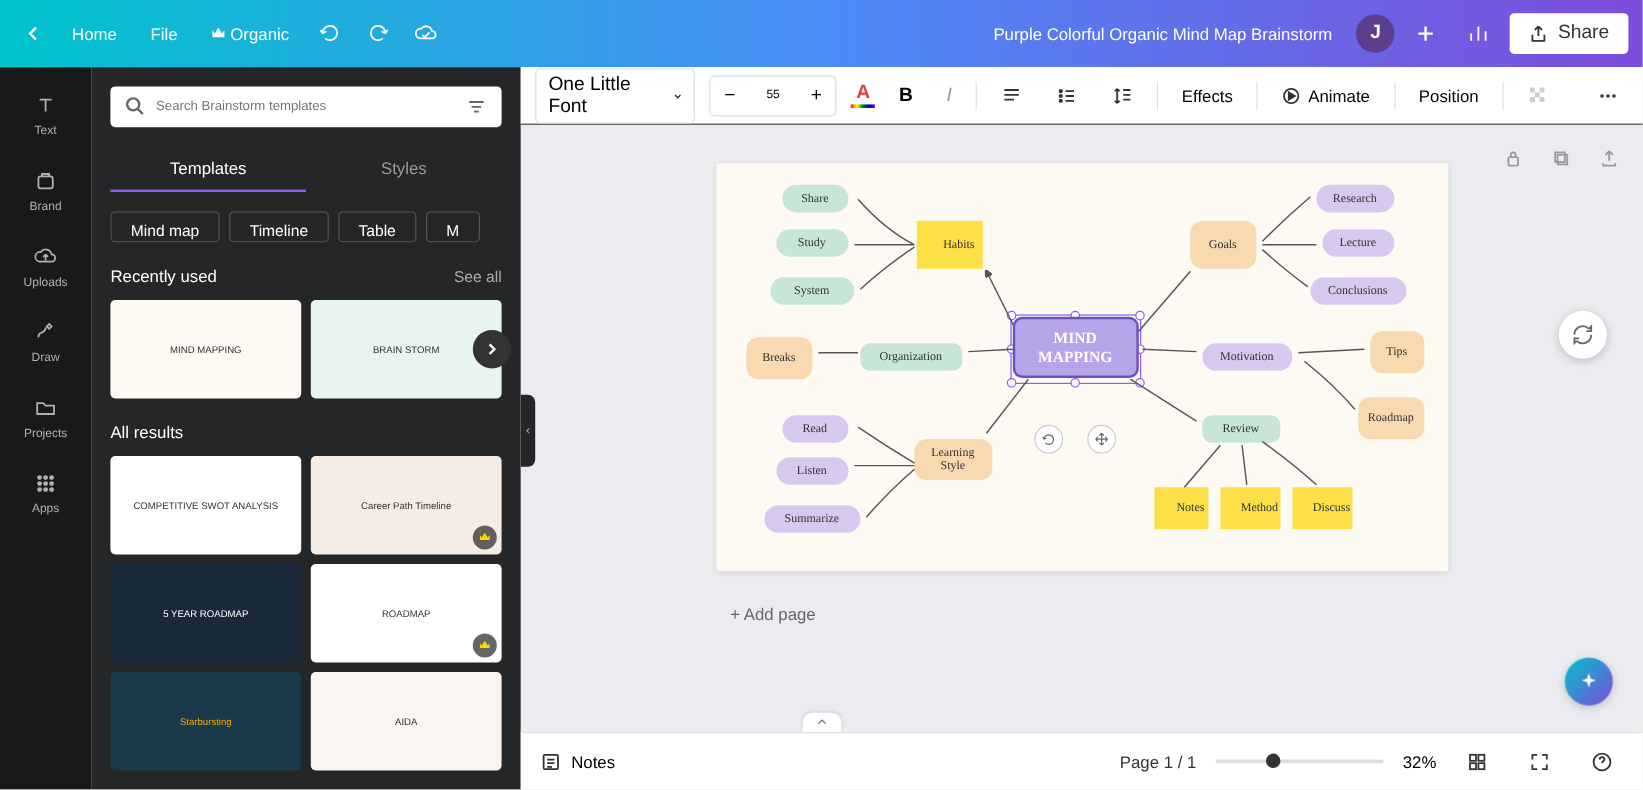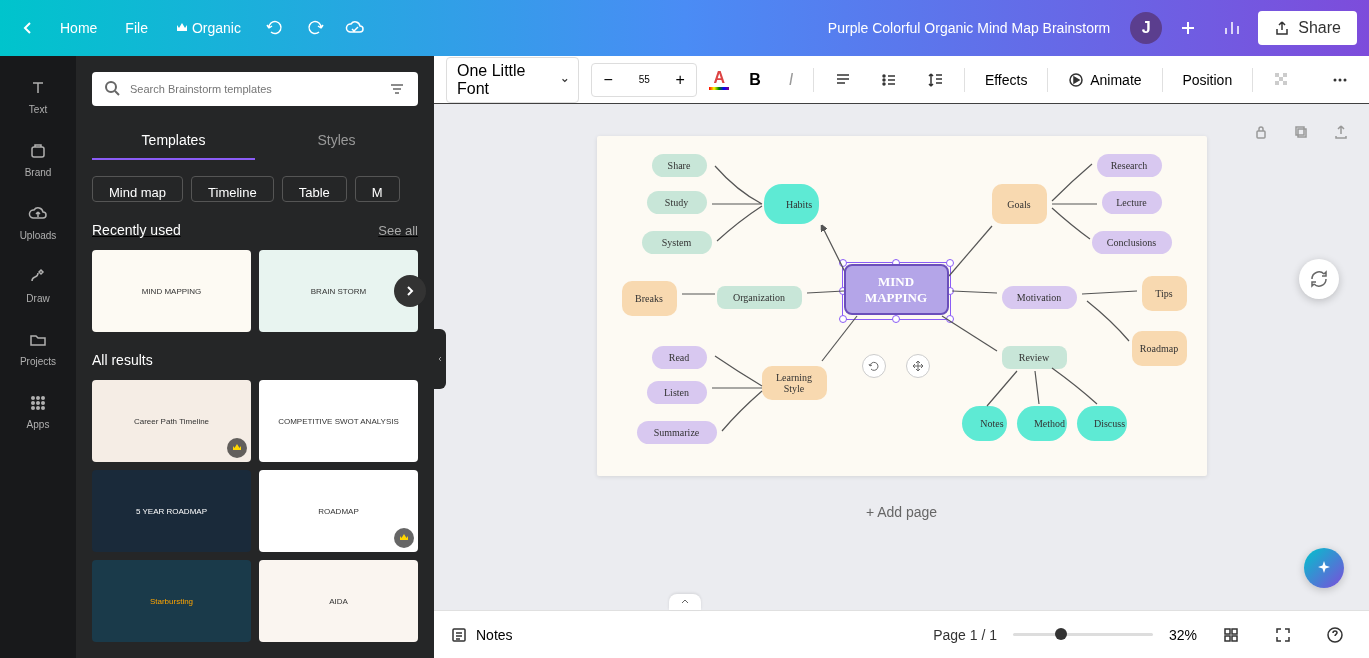--- a/index.html
+++ b/index.html
@@ -23,21 +23,21 @@
     .rail-icon { width: 24px; height: 24px; display: flex; align-items: center; justify-content: center; }
     
     .sidebar { width: 358px; background: #252627; display: flex; flex-direction: column; padding: 16px; overflow-y: auto; }
     .search-box { background: white; border-radius: 4px; padding: 8px 12px; display: flex; align-items: center; gap: 8px; margin-bottom: 16px; position: relative; }
     .search-box input { border: none; outline: none; flex: 1; font-size: 11px; }
     .tabs { display: flex; margin-bottom: 16px; }
     .tab { flex: 1; text-align: center; padding: 10px; color: #999; cursor: pointer; font-size: 14px; }
     .tab.active { color: white; border-bottom: 2px solid #8b5cf6; }
     .chips { display: flex; gap: 8px; margin-bottom: 20px; overflow: hidden; }
     .chip { padding: 8px 16px; border: 1px solid #555; border-radius: 4px; color: white; font-size: 13px; white-space: nowrap; cursor: pointer; }
-    .section-header { display: flex; justify-content: space-between; align-items: center; margin-bottom: 12px; text-decoration: underline; }
+    .section-header { display: flex; justify-content: space-between; align-items: center; margin-bottom: 12px; }
     .section-title { color: white; font-size: 14px; font-weight: 500; }
     .see-all { color: #aaa; font-size: 13px; cursor: pointer; }
     .template-row { display: flex; gap: 8px; margin-bottom: 20px; position: relative; }
     .template-thumb { flex: 1; height: 82px; background: #f0f0f0; border-radius: 4px; cursor: pointer; position: relative; overflow: hidden; }
     .template-grid { display: grid; grid-template-columns: 1fr 1fr; gap: 8px; }
     .template-grid .template-thumb { height: 82px; }
     .nav-arrow { position: absolute; right: -8px; top: 50%; transform: translateY(-50%); width: 32px; height: 32px; background: #333; border-radius: 50%; display: flex; align-items: center; justify-content: center; color: white; cursor: pointer; z-index: 2; }
     .crown-badge { position: absolute; bottom: 4px; right: 4px; width: 20px; height: 20px; background: rgba(0,0,0,0.6); border-radius: 50%; display: flex; align-items: center; justify-content: center; }
     
     .collapse-handle { position: absolute; left: 434px; top: 50%; width: 12px; height: 60px; background: #252627; border-radius: 0 6px 6px 0; cursor: pointer; display: flex; align-items: center; justify-content: center; }
@@ -56,33 +56,33 @@
     
     .canvas-area { flex: 1; position: relative; display: flex; flex-direction: column; align-items: center; padding: 20px; overflow: auto; }
     .page-controls { position: absolute; top: 12px; right: 12px; display: flex; gap: 8px; }
     .page-ctrl-btn { width: 32px; height: 32px; display: flex; align-items: center; justify-content: center; cursor: pointer; color: #666; }
     
     .canvas { width: 610px; height: 340px; background: #fdfaf3; border-radius: 2px; position: relative; margin-top: 12px; box-shadow: 0 1px 4px rgba(0,0,0,0.1); }
     
     .node { position: absolute; padding: 6px 12px; border-radius: 8px; font-size: 10px; font-family: cursive; text-align: center; display: flex; align-items: center; justify-content: center; }
     .node.center { background: #b4a5e8; border: 2px solid #6b4fbb; color: white; font-weight: bold; font-size: 13px; line-height: 1.2; padding: 8px 12px; z-index: 5; }
     .node.mint { background: #c8e6d8; color: #333; }
-    .node.coral { background: #5eead4; color: #333; border-radius: 18px; padding-left: 28px; }
+    .node.coral { background: #fde047; color: #333; border-radius: 0; padding-left: 28px; }
     .node.peach { background: #f8d9b0; color: #333; border-radius: 10px; }
     .node.lavender { background: #d8c8f0; color: #333; border-radius: 14px; }
     .node.mint-lg { background: #c8e6d8; color: #333; border-radius: 8px; }
     .node.rounded { border-radius: 14px; }
     
     .selection-handles { position: absolute; border: 1px solid #8b5cf6; pointer-events: none; }
     .handle { position: absolute; width: 8px; height: 8px; background: white; border: 1px solid #8b5cf6; border-radius: 50%; }
     
     .floating-fab { position: absolute; width: 40px; height: 40px; background: white; border-radius: 50%; box-shadow: 0 2px 8px rgba(0,0,0,0.2); display: flex; align-items: center; justify-content: center; cursor: pointer; }
     .fab-gradient { background: linear-gradient(135deg, #00c4cc, #7d4cdb); }
     
-    .add-page-btn { width: 610px; padding: 12px; text-align: center; color: #666; font-size: 14px; cursor: pointer; margin-top: 16px; border-radius: 4px; }
+    .add-page-btn { width: 610px; padding: 12px; text-align: left; color: #666; font-size: 14px; cursor: pointer; margin-top: 16px; border-radius: 4px; }
     
     .footer { height: 48px; background: white; border-top: 1px solid #e0e0e0; display: flex; align-items: center; padding: 0 16px; gap: 16px; }
     .notes-btn { display: flex; align-items: center; gap: 8px; cursor: pointer; font-size: 14px; }
     .footer-spacer { flex: 1; }
     .page-indicator { font-size: 14px; color: #333; }
     .zoom-slider { width: 140px; display: flex; align-items: center; }
     .slider-track { flex: 1; height: 3px; background: #ddd; border-radius: 2px; position: relative; }
     .slider-thumb { position: absolute; width: 12px; height: 12px; background: #333; border-radius: 50%; top: -5px; left: 30%; }
     .zoom-level { font-size: 14px; }
     .footer-icon { width: 36px; height: 36px; display: flex; align-items: center; justify-content: center; cursor: pointer; }
@@ -242,30 +242,30 @@
           <div class="thumb-mini">BRAIN STORM</div>
         </div>
       <div class="nav-arrow">
         <svg width="14" height="14" viewBox="0 0 14 14" stroke="white" fill="none" stroke-width="2">
             <path d="M5 3l4 4-4 4"></path>
           </svg>
       </div>
     </div>
     <div class="section-title" style="margin-bottom:12px">All results</div>
     <div class="template-grid">
+      <div class="template-thumb" style="background:white">
+          <div class="thumb-mini">COMPETITIVE SWOT ANALYSIS</div>
+        </div>
       <div class="template-thumb" style="background:#f5ede5">
           <div class="thumb-mini">Career Path Timeline</div>
           <div class="crown-badge">
             <svg width="10" height="10" viewBox="0 0 10 10" fill="#ffd700">
               <path d="M1 3l1.5 2L5 1l2.5 4L9 3v4H1z"></path>
             </svg>
           </div>
-        </div>
-      <div class="template-thumb" style="background:white">
-          <div class="thumb-mini">COMPETITIVE SWOT ANALYSIS</div>
         </div>
       <div class="template-thumb" style="background:#1a2a3a">
           <div class="thumb-mini" style="color:white">5 YEAR ROADMAP</div>
         </div>
       <div class="template-thumb" style="background:white">
           <div class="thumb-mini">ROADMAP</div>
           <div class="crown-badge">
             <svg width="10" height="10" viewBox="0 0 10 10" fill="#ffd700">
               <path d="M1 3l1.5 2L5 1l2.5 4L9 3v4H1z"></path>
             </svg>

